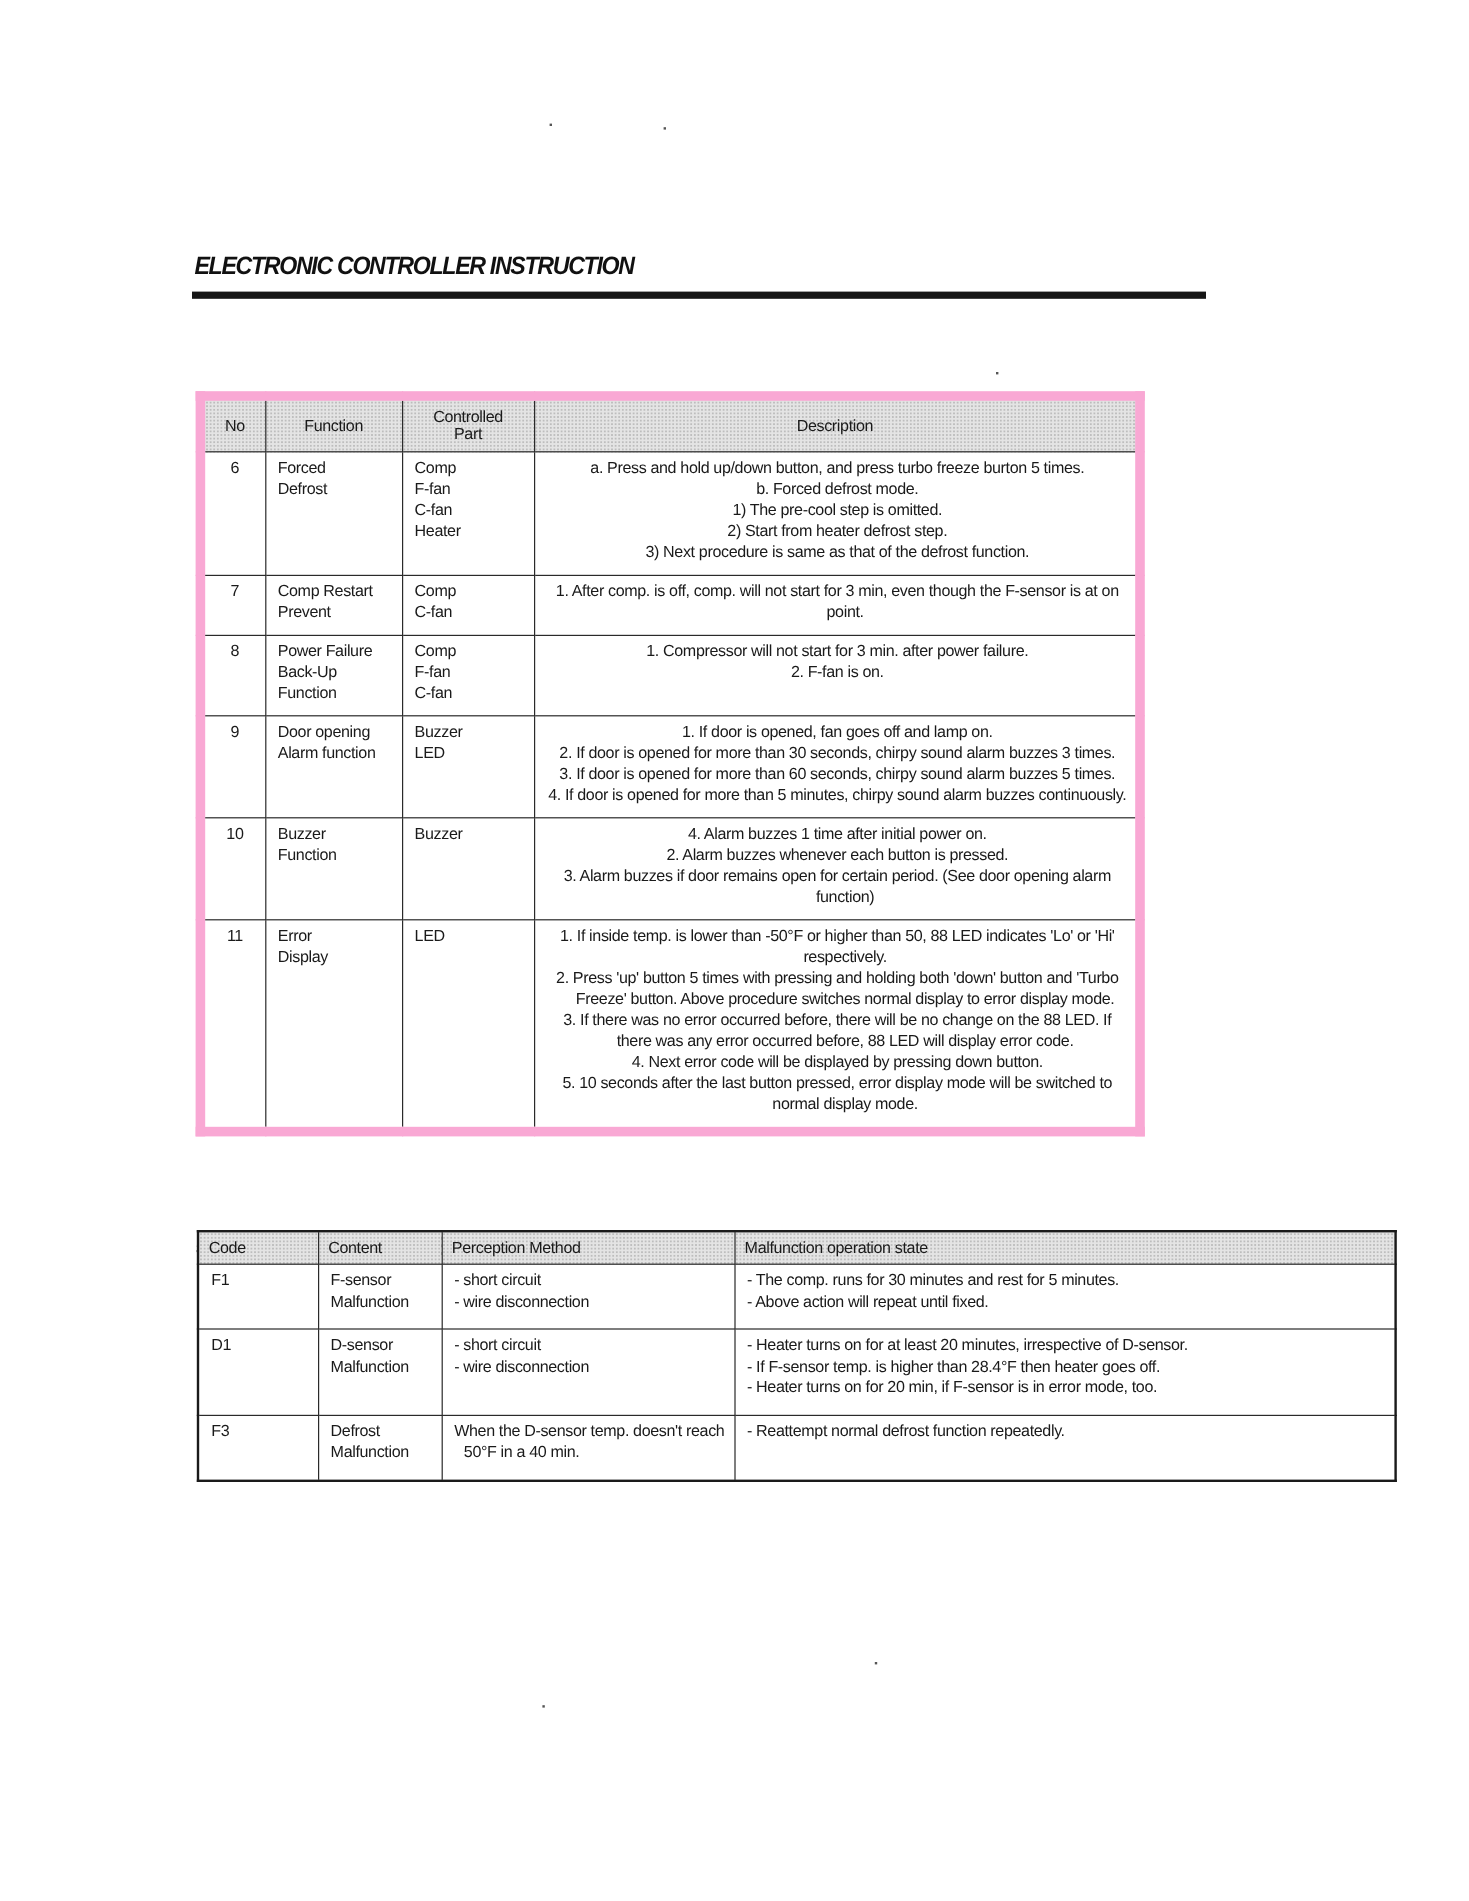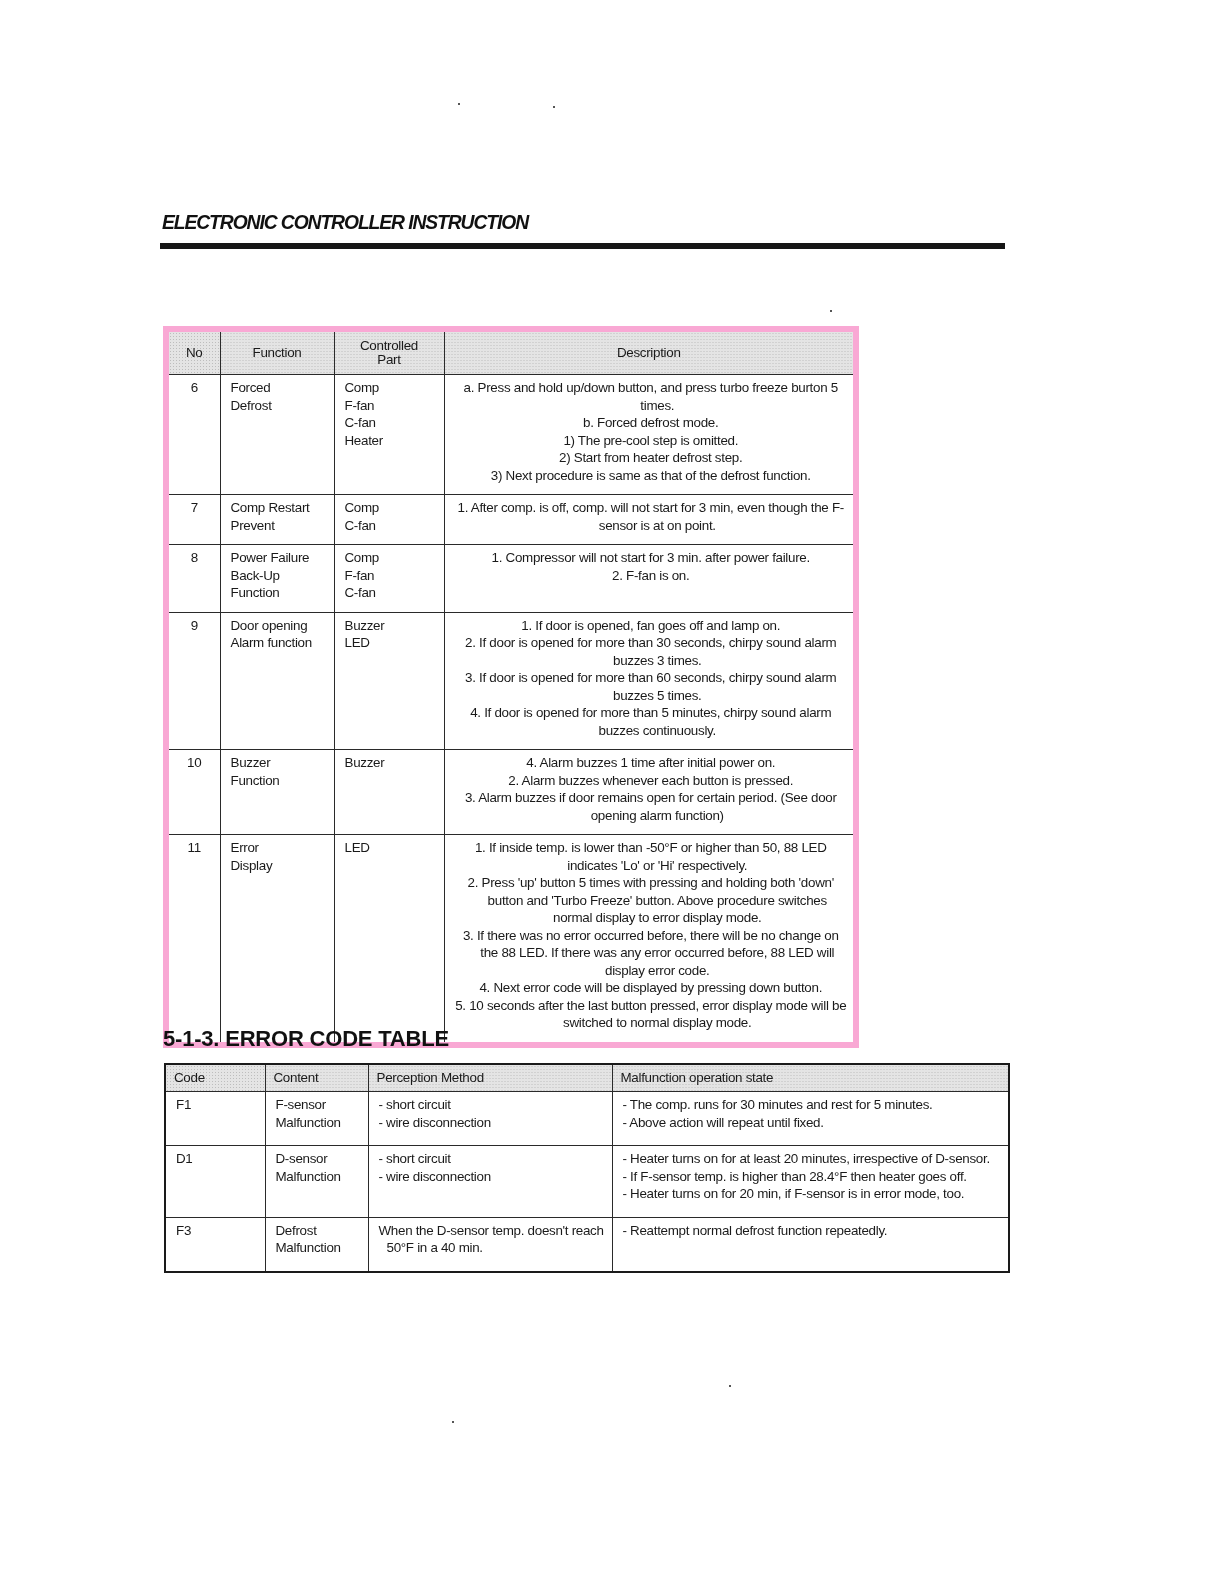--- a/index.html
+++ b/index.html
@@ -24,32 +24,32 @@
     font-size: 13.4px; line-height: 17.5px; font-weight: normal;
     letter-spacing: -0.3px;
   }
   th {
     background: #e4e4e4;
     background-image: radial-gradient(#bdbdbd 0.7px, transparent 0.8px);
     background-size: 3px 3px;
     text-align: center; vertical-align: middle;
     font-size: 13.4px; line-height: 14px;
   }
-  .ctrl { left: 163px; top: 326px; width: 696px; border: 6px solid #f9a8d4; }
+  .ctrl { left: 163px; top: 326px; width: 791px; border: 8px solid #f9a8d4; }
   .ctrl td { padding: 4px 6px 10px 10px; }
   .ctrl td.no { text-align: center; padding-left: 4px; padding-right: 4px; }
   .ctrl td.desc { padding-left: 10px; }
   .ctrl th { height: 40px; }
   .line { display: block; }
   .hang { display: block; padding-left: 13px; text-indent: -13px; text-align: center; }
   .section-title {
     position: absolute; left: 163px; top: 982px;
     font-weight: bold; font-size: 22px; letter-spacing: -0.2px; color: #111; margin-top: 44px;
   }
-  .err { left: 164px; top: 1063px; width: 846px; border: 2px solid #1a1a1a; }
+  .err { left: 164px; top: 1025px; width: 1000px; border: 2px solid #1a1a1a; }
   .err th { text-align: left; height: 24px; padding-left: 8px; }
   .err td { padding: 4px 6px 14px 10px; }
   .err td.perc { padding-left: 10px; }
   .dash { display: block; padding-left: 8px; text-indent: -8px; }
   .speck { position: absolute; width: 2px; height: 2px; background: #555; }
 </style>
 </head>
 <body>
 
 <div class="page-title">ELECTRONIC CONTROLLER INSTRUCTION</div>

